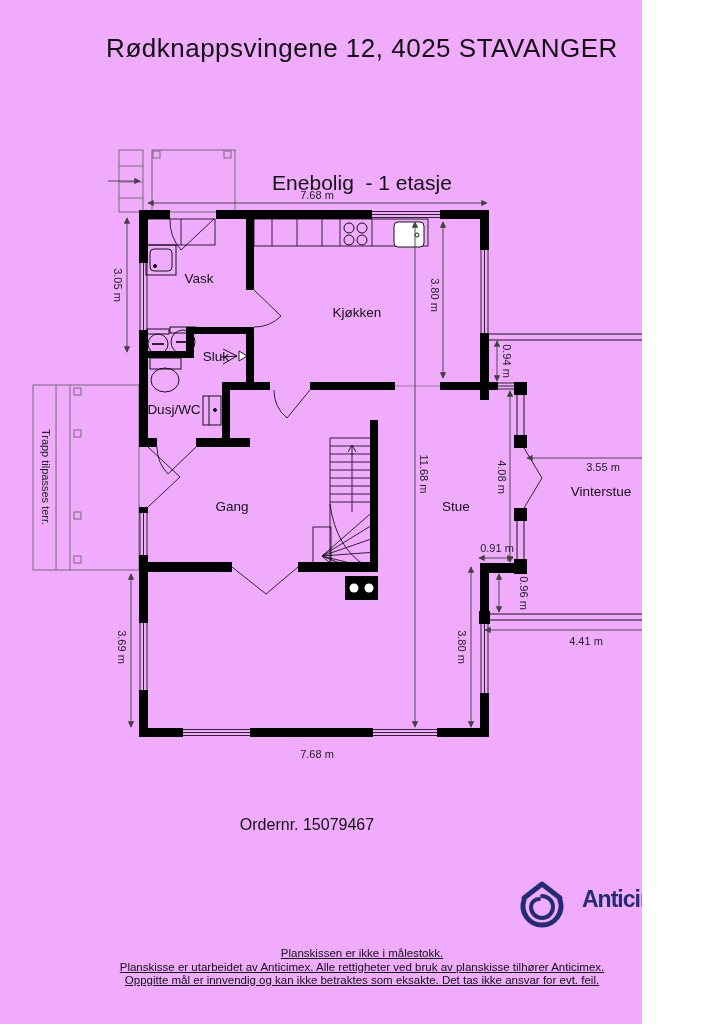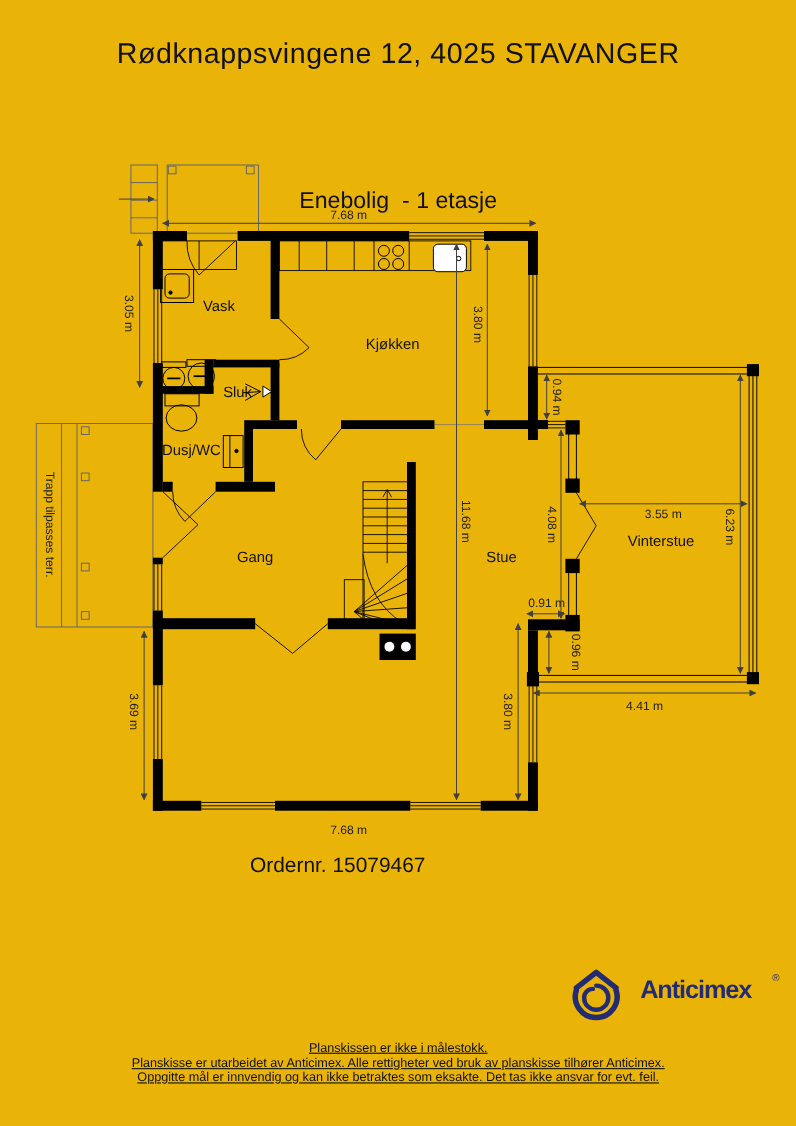--- a/index.html
+++ b/index.html
@@ -1,23 +1,23 @@
 <!DOCTYPE html>
 <html><head>
 <meta charset="utf-8">
 <style>
   html,body{margin:0;padding:0;background:#ffffff;}
-  #page{position:relative;width:724px;height:1024px;background:#eab308;overflow:hidden;
+  #page{position:relative;width:642px;height:1024px;background:#f0abfc;overflow:hidden;
         font-family:"Liberation Sans", sans-serif;color:#111;}
   .title{position:absolute;left:0;top:33px;width:724px;text-align:center;
          font-size:26px;letter-spacing:0.5px;}
   .subtitle{position:absolute;left:0;top:124px;width:724px;text-align:center;
             font-size:21px;white-space:pre;margin-top:47px;}
-  .ordernr{position:absolute;left:307px;top:777px;transform:translateX(-50%);
-           font-size:19px;}
+  .ordernr{position:absolute;left:307px;top:816px;transform:translateX(-50%);
+           font-size:16px;}
   .footer{position:absolute;left:0;top:947px;width:724px;text-align:center;
           font-size:11.5px;line-height:13.5px;text-decoration:underline;}
   .logo{position:absolute;left:514px;top:876px;width:200px;height:58px;}
   .logo-text{position:absolute;left:68px;top:10px;font-size:23px;font-weight:bold;
              letter-spacing:-1px;color:#232c72;}
   .logo-reg{position:absolute;left:188px;top:8px;font-size:9px;color:#232c72;}
   svg text{font-family:"Liberation Sans", sans-serif;}
   .room-label{font-size:13.5px;fill:#111;}
   .dim-label{font-size:11px;fill:#222;}
   .deck-label{font-size:11px;fill:#222;}

